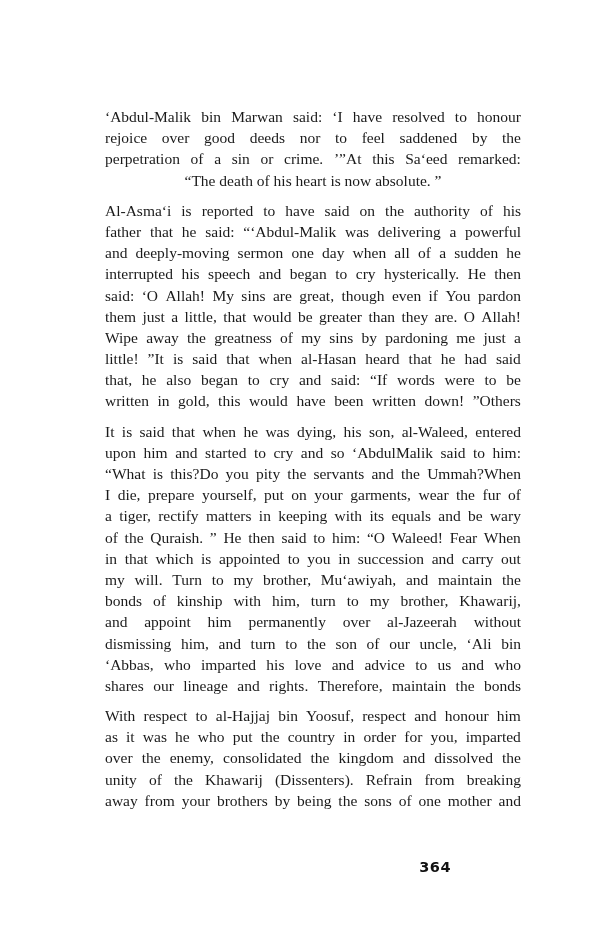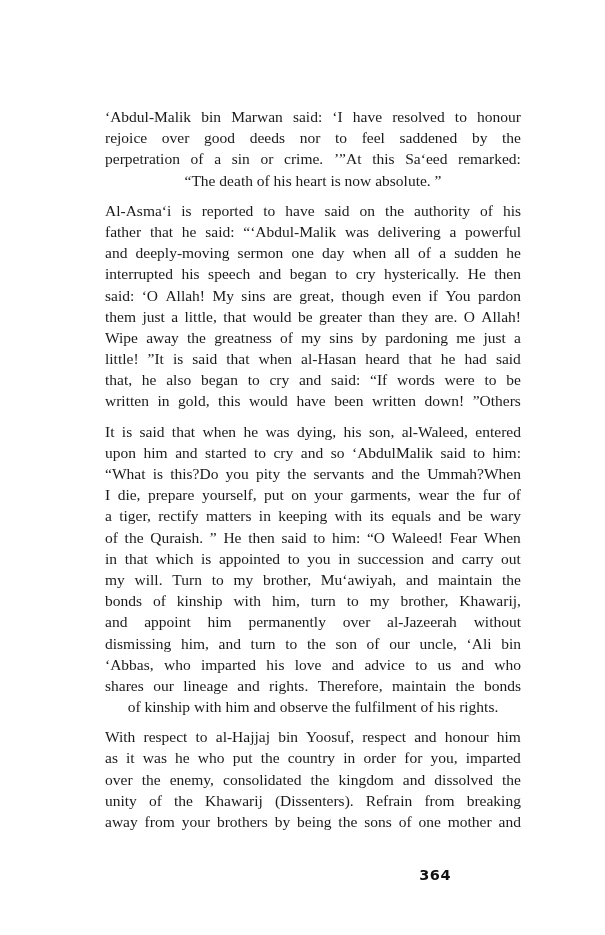--- a/index.html
+++ b/index.html
@@ -47,21 +47,20 @@
   }
   .page-number {
     position: absolute;
     top: 859px;
     right: 84px;
     font-family: "DejaVu Sans", "Liberation Sans", sans-serif;
     font-size: 14.5px;
     font-weight: 600;
     color: #111111;
     letter-spacing: 0.5px;
-    margin-top: 8px;
   }
 </style>
 </head>
 <body>
 
 <div class="page">
   <div class="text-block">
       <div class="paragraph">
         <div class="line just"><span>‘Abdul-Malik</span><span>bin</span><span>Marwan</span><span>said:</span><span>‘I</span><span>have</span><span>resolved</span><span>to</span><span>honour</span></div>
         <div class="line just"><span>rejoice</span><span>over</span><span>good</span><span>deeds</span><span>nor</span><span>to</span><span>feel</span><span>saddened</span><span>by</span><span>the</span></div>
@@ -87,21 +86,20 @@
         <div class="line just"><span>I</span><span>die,</span><span>prepare</span><span>yourself,</span><span>put</span><span>on</span><span>your</span><span>garments,</span><span>wear</span><span>the</span><span>fur</span><span>of</span></div>
         <div class="line just"><span>a</span><span>tiger,</span><span>rectify</span><span>matters</span><span>in</span><span>keeping</span><span>with</span><span>its</span><span>equals</span><span>and</span><span>be</span><span>wary</span></div>
         <div class="line just"><span>of</span><span>the</span><span>Quraish.</span><span>”</span><span>He</span><span>then</span><span>said</span><span>to</span><span>him:</span><span>“O</span><span>Waleed!</span><span>Fear</span><span>When</span></div>
         <div class="line just"><span>in</span><span>that</span><span>which</span><span>is</span><span>appointed</span><span>to</span><span>you</span><span>in</span><span>succession</span><span>and</span><span>carry</span><span>out</span></div>
         <div class="line just"><span>my</span><span>will.</span><span>Turn</span><span>to</span><span>my</span><span>brother,</span><span>Mu‘awiyah,</span><span>and</span><span>maintain</span><span>the</span></div>
         <div class="line just"><span>bonds</span><span>of</span><span>kinship</span><span>with</span><span>him,</span><span>turn</span><span>to</span><span>my</span><span>brother,</span><span>Khawarij,</span></div>
         <div class="line just"><span>and</span><span>appoint</span><span>him</span><span>permanently</span><span>over</span><span>al-Jazeerah</span><span>without</span></div>
         <div class="line just"><span>dismissing</span><span>him,</span><span>and</span><span>turn</span><span>to</span><span>the</span><span>son</span><span>of</span><span>our</span><span>uncle,</span><span>‘Ali</span><span>bin</span></div>
         <div class="line just"><span>‘Abbas,</span><span>who</span><span>imparted</span><span>his</span><span>love</span><span>and</span><span>advice</span><span>to</span><span>us</span><span>and</span><span>who</span></div>
         <div class="line just"><span>shares</span><span>our</span><span>lineage</span><span>and</span><span>rights.</span><span>Therefore,</span><span>maintain</span><span>the</span><span>bonds</span></div>
-        <div class="line last">of kinship with him and observe the fulfilment of his rights.</div>
       </div>
       <div class="paragraph">
         <div class="line just"><span>With</span><span>respect</span><span>to</span><span>al-Hajjaj</span><span>bin</span><span>Yoosuf,</span><span>respect</span><span>and</span><span>honour</span><span>him</span></div>
         <div class="line just"><span>as</span><span>it</span><span>was</span><span>he</span><span>who</span><span>put</span><span>the</span><span>country</span><span>in</span><span>order</span><span>for</span><span>you,</span><span>imparted</span></div>
         <div class="line just"><span>over</span><span>the</span><span>enemy,</span><span>consolidated</span><span>the</span><span>kingdom</span><span>and</span><span>dissolved</span><span>the</span></div>
         <div class="line just"><span>unity</span><span>of</span><span>the</span><span>Khawarij</span><span>(Dissenters).</span><span>Refrain</span><span>from</span><span>breaking</span></div>
         <div class="line just"><span>away</span><span>from</span><span>your</span><span>brothers</span><span>by</span><span>being</span><span>the</span><span>sons</span><span>of</span><span>one</span><span>mother</span><span>and</span></div>
       </div>
     </div>
   <div class="page-number">364</div>

